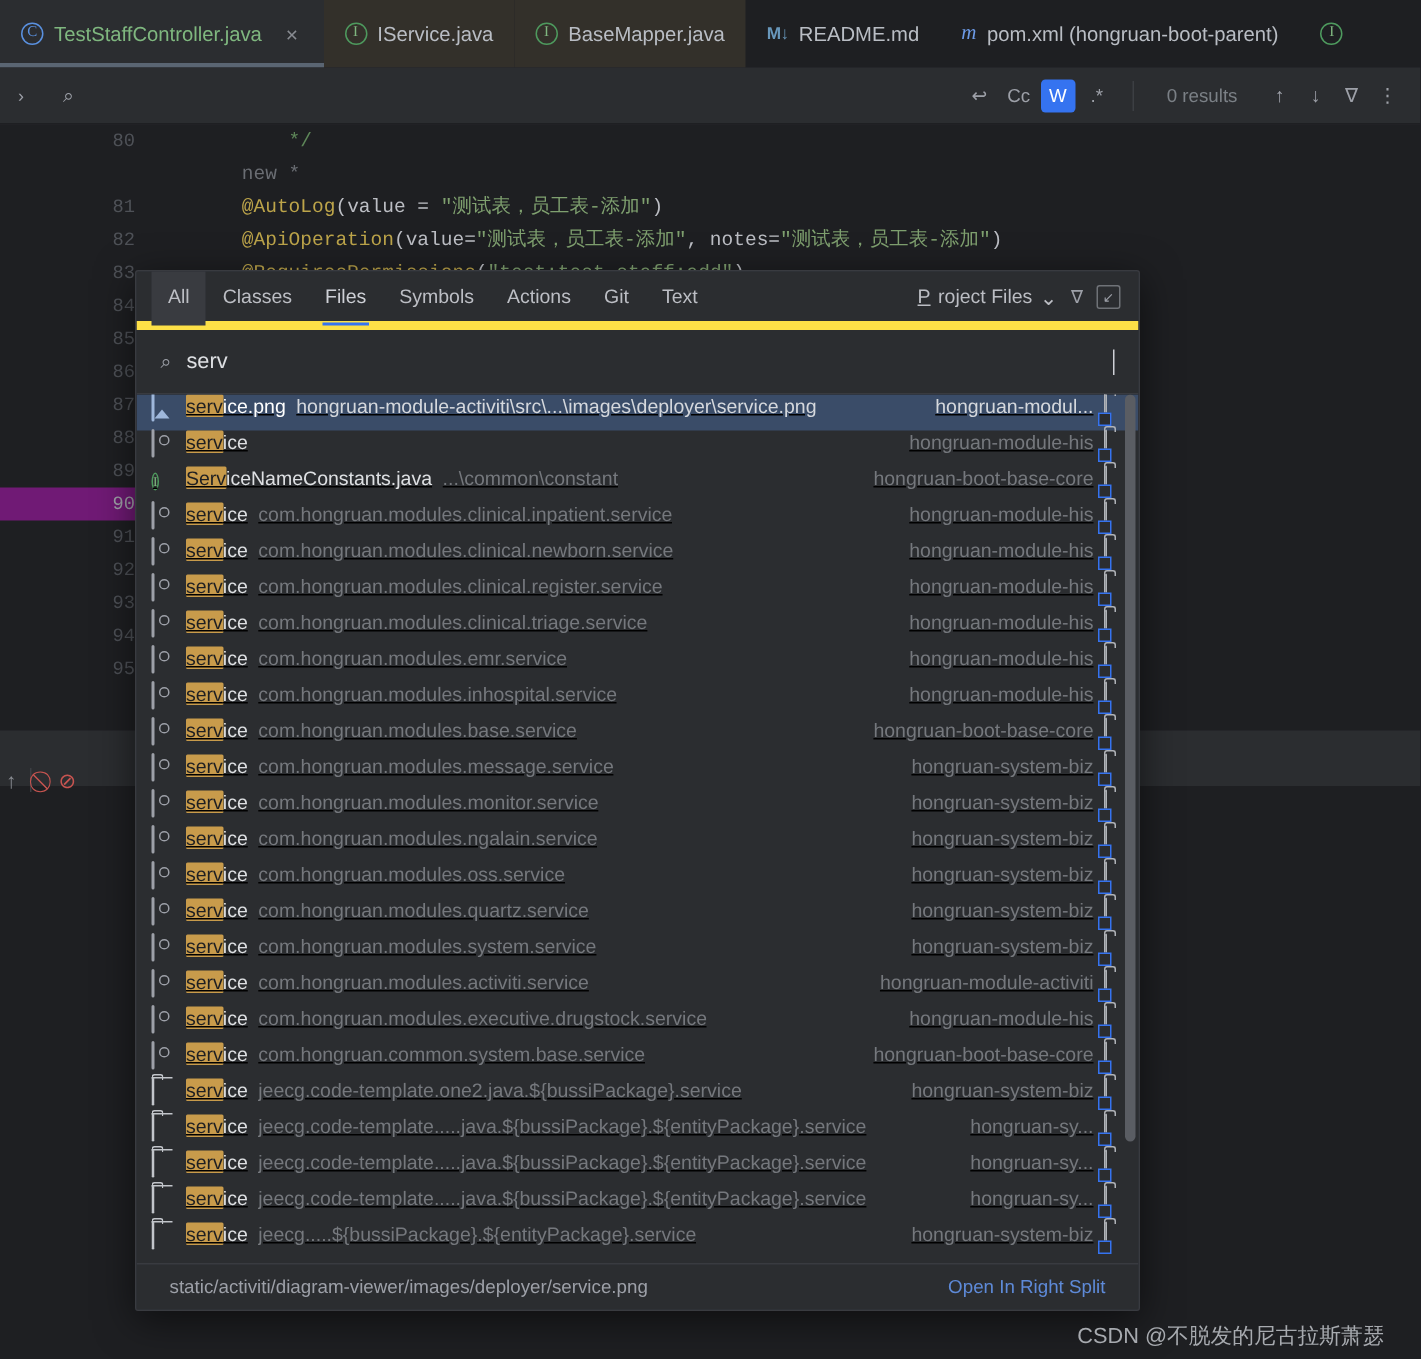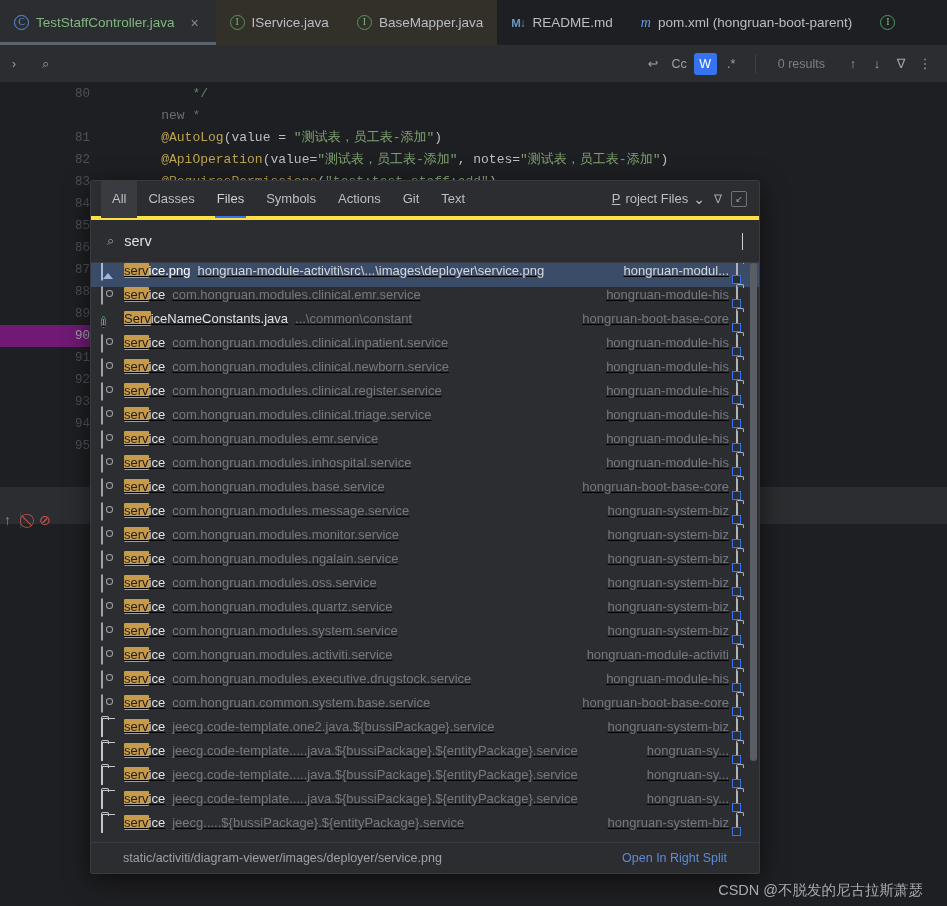--- a/index.html
+++ b/index.html
@@ -142,21 +142,21 @@
     background: #2B2D30;
     border: 1px solid #393B40;
     border-radius: 2px;
     box-shadow: 0 6px 26px rgba(0,0,0,.55);
     display: flex; flex-direction: column;
     z-index: 10; overflow: hidden;
   }
   #pop-tabs {
     display: flex; align-items: center;
     height: 39px; background: #2B2D30; flex: none;
-    border-bottom: 4px solid #fde047; padding-left: 10px;
+    border-bottom: 6px solid #fde047; padding-left: 10px;
   }
   .ptab {
     padding: 0 11px; height: 39px; line-height: 39px;
     font-size: 13px; color: #BCBEC4; position: relative;
   }
   .ptab.sel { background: #393B40; }
   .ptab.cur { color: #CED0D6; text-align: center; }
   .ptab.cur::after {
     content: ""; position: absolute; left: 9px; right: 9px; bottom: 0;
     height: 2px; background: #3573F0;
@@ -262,21 +262,21 @@
     position: absolute; right: 2px; top: 0; width: 7px; height: 100%;
   }
   #pop-thumb {
     position: absolute; right: 0; top: 0; width: 7px; height: 86%;
     background: #5A5D63; border-radius: 4px;
   }
 
   #pop-footer {
     height: 31px; flex: none; display: flex; align-items: center;
     background: #2B2D30; border-top: 1px solid #393B40;
-    padding: 0 32px; gap: 10px;
+    padding: 0 22px; gap: 10px;
   }
   #pop-footer-path { font-size: 12.5px; color: #9DA0A8; overflow: hidden; text-overflow: ellipsis; }
   #pop-footer-action { margin-left: auto; font-size: 12.5px; color: #5E8AD8; flex: none; }
 
   
   #watermark {
     position: absolute; right: 24px; bottom: 6px;
     font-size: 14.5px; color: #A7AAAF;
     font-family: "Liberation Sans", sans-serif;
     z-index: 20;
@@ -416,21 +416,20 @@
         <div class="row sel">
           <span class="row-icon"><span class="ic-img"></span></span>
           <span class="row-name"><span class="hl">serv</span>ice.png</span>
           <span class="row-path">hongruan-module-activiti\src\...\images\deployer\service.png</span>
           <span class="row-mod">hongruan-modul...</span>
           <span class="mod-ic"><span class="ic-mod"></span></span>
         </div>
         <div class="row">
           <span class="row-icon"><span class="ic-pkg"></span></span>
           <span class="row-name"><span class="hl">serv</span>ice</span>
-          <span class="row-path">com.hongruan.modules.clinical.emr.service</span>
           <span class="row-mod">hongruan-module-his</span>
           <span class="mod-ic"><span class="ic-mod"></span></span>
         </div>
         <div class="row">
           <span class="row-icon"><span class="ic-iface-row">I</span></span>
           <span class="row-name"><span class="hl">Serv</span>iceNameConstants.java</span>
           <span class="row-path">...\common\constant</span>
           <span class="row-mod">hongruan-boot-base-core</span>
           <span class="mod-ic"><span class="ic-mod"></span></span>
         </div>

